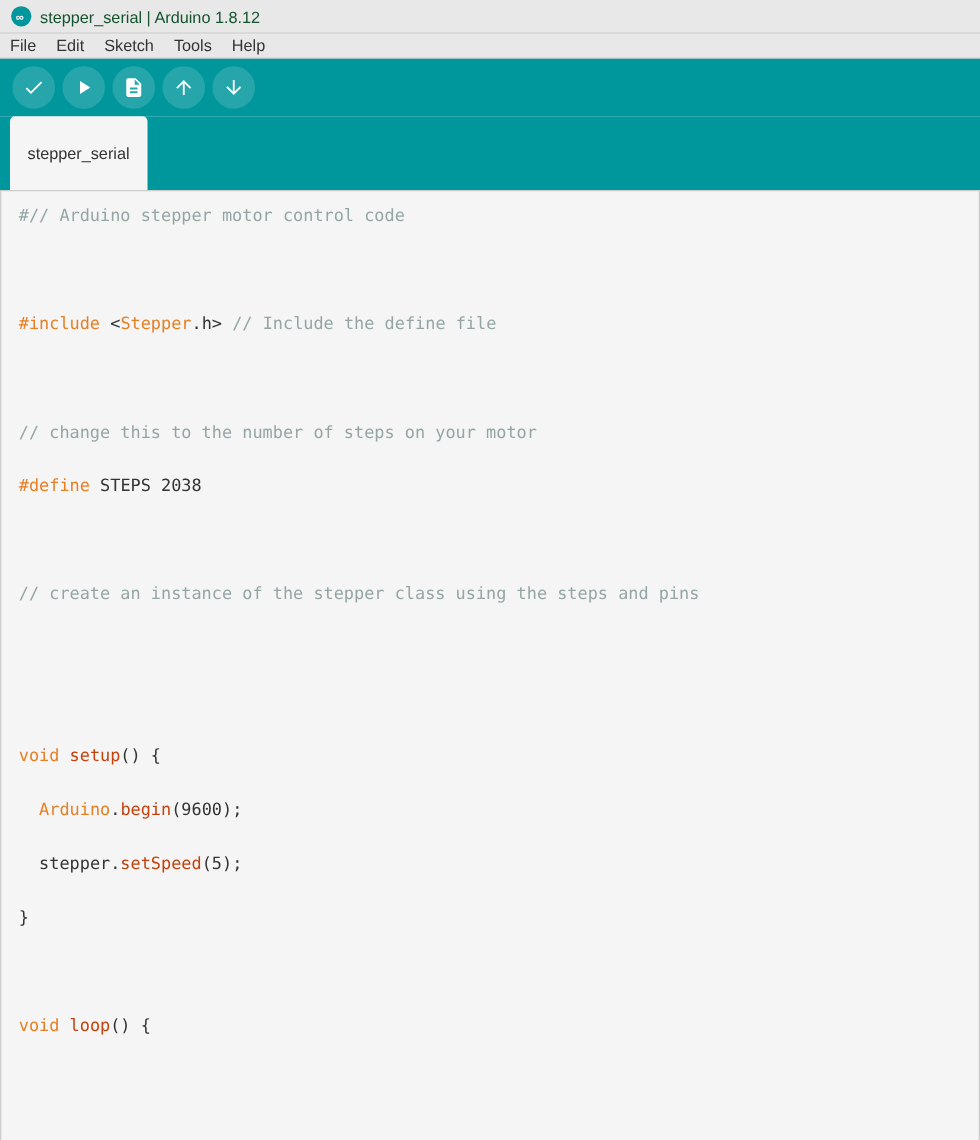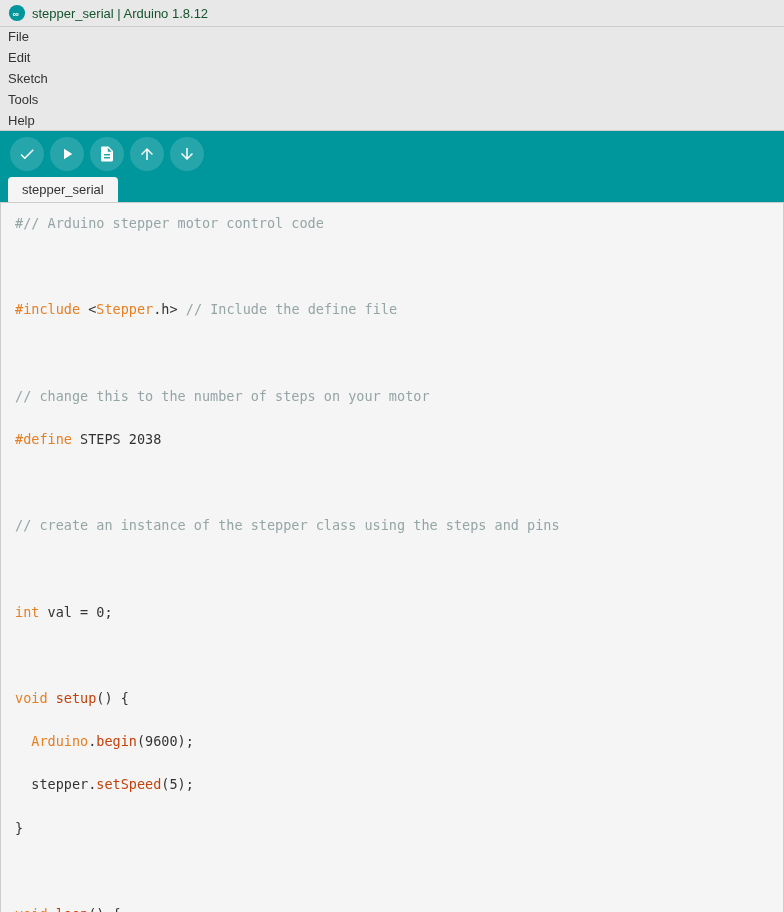--- a/index.html
+++ b/index.html
@@ -25,23 +25,22 @@
     .title-bar-text {
       font-size: 13px;
       color: #14532d;
     }
 
     
     .menu-bar {
       background: #e8e8e8;
       padding: 2px 8px;
       display: flex;
-      gap: 6px;
+      gap: 16px;
       border-bottom: 1px solid #ccc;
-      flex-direction: column;
     }
     .menu-item {
       font-size: 13px;
       color: #333;
       cursor: pointer;
     }
 
     
     .toolbar {
       background: #00979c;
@@ -66,21 +65,21 @@
     }
 
     
     .tab-bar {
       background: #00979c;
       padding: 0 8px;
     }
     .tab {
       display: inline-block;
       background: #f5f5f5;
-      padding: 5px 14px;
+      padding: 22px 14px;
       font-size: 13px;
       color: #333;
       border-top-left-radius: 4px;
       border-top-right-radius: 4px;
       cursor: pointer;
     }
 
     
     .code-editor {
       background: #f5f5f5;
@@ -169,21 +168,20 @@
 <div class="code-editor">
   <pre><span class="code-line"><span class="c-comment">#// Arduino stepper motor control code</span></span>
 <span class="code-line"> </span>
 <span class="code-line"><span class="c-directive">#include</span> <span class="c-normal">&lt;</span><span class="c-class">Stepper</span><span class="c-normal">.h&gt;</span> <span class="c-comment">// Include the define file</span></span>
 <span class="code-line"> </span>
 <span class="code-line"><span class="c-comment">// change this to the number of steps on your motor</span></span>
 <span class="code-line"><span class="c-directive">#define</span> <span class="c-normal">STEPS 2038</span></span>
 <span class="code-line"> </span>
 <span class="code-line"><span class="c-comment">// create an instance of the stepper class using the steps and pins</span></span>
 <span class="code-line"> </span>
-<span class="code-line"><span class="c-keyword">int</span> <span class="c-normal">val = 0;</span></span>
 <span class="code-line"> </span>
 <span class="code-line"><span class="c-keyword">void</span> <span class="c-method">setup</span><span class="c-normal">() {</span></span>
 <span class="code-line">  <span class="c-class">Arduino</span><span class="c-normal">.</span><span class="c-method">begin</span><span class="c-normal">(9600);</span></span>
 <span class="code-line">  <span class="c-normal">stepper.</span><span class="c-method">setSpeed</span><span class="c-normal">(5);</span></span>
 <span class="code-line"><span class="c-normal">}</span></span>
 <span class="code-line"> </span>
 <span class="code-line"><span class="c-keyword">void</span> <span class="c-method">loop</span><span class="c-normal">() {</span></span>
 <span class="code-line"> </span>
 
 

